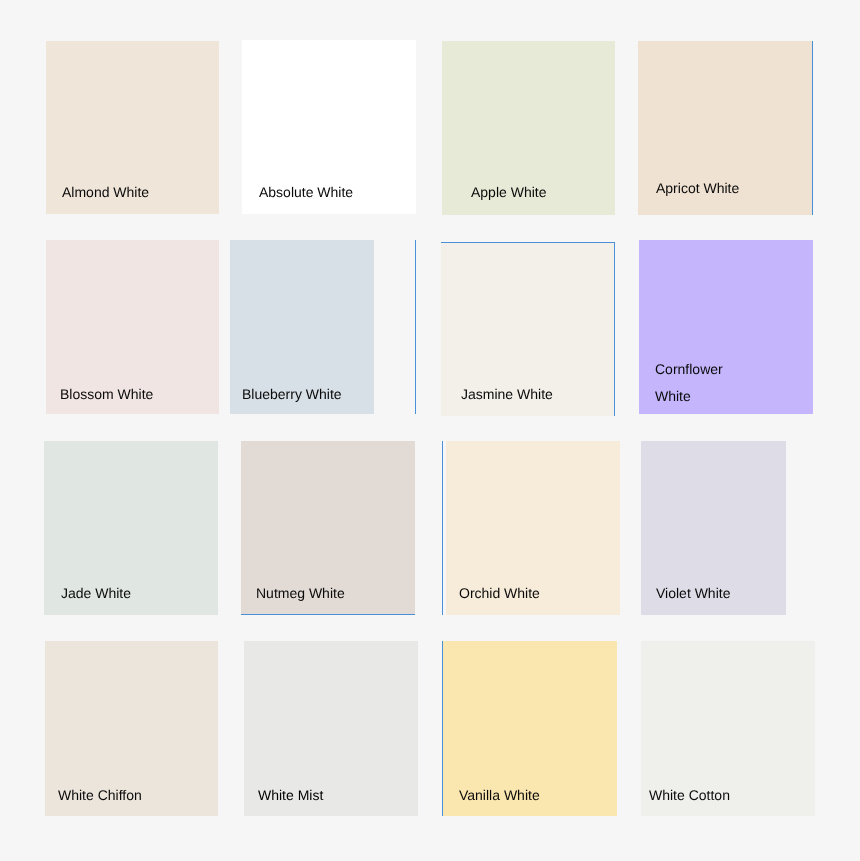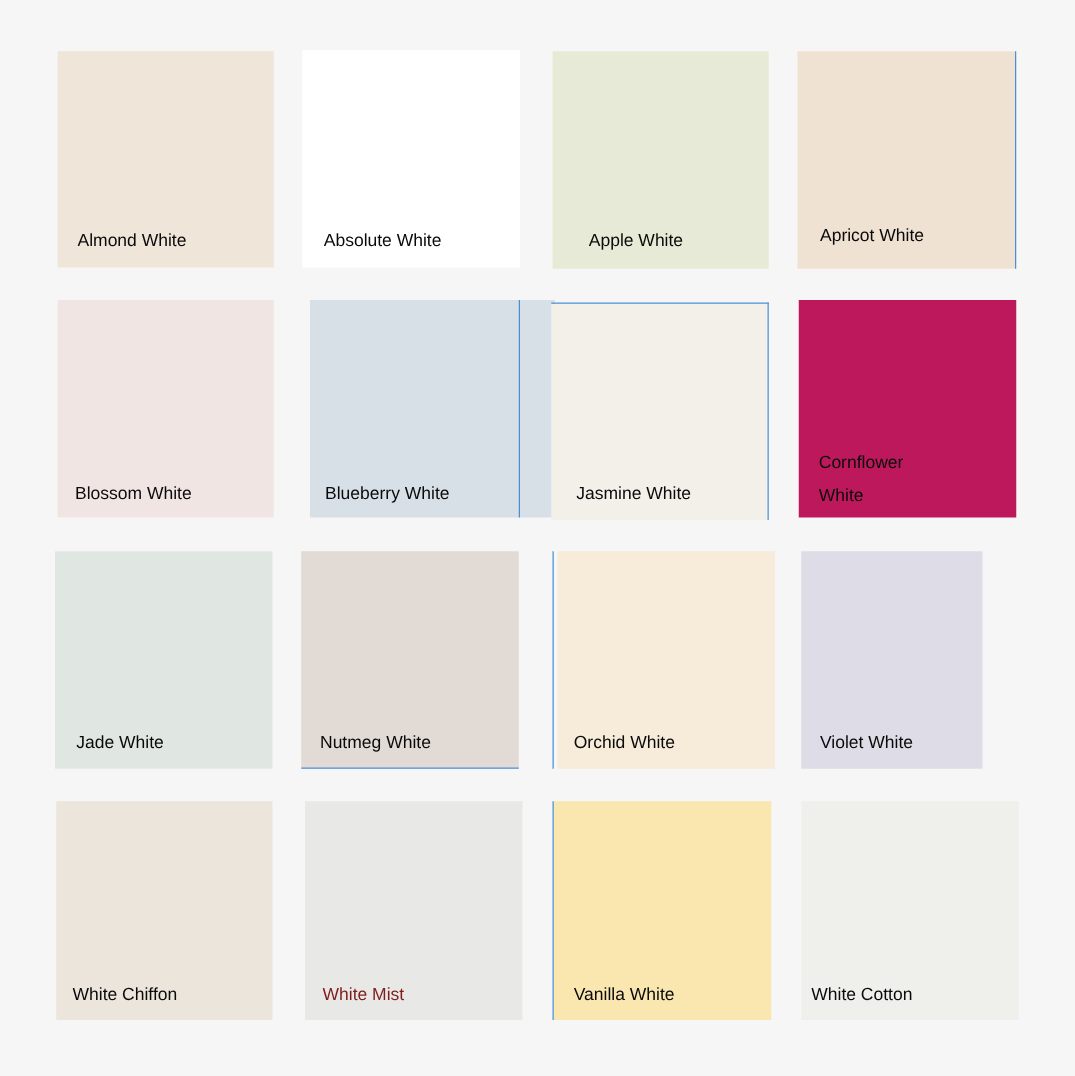--- a/index.html
+++ b/index.html
@@ -58,29 +58,29 @@
   </div>
 
   <div class="swatch" style="left: 637.8px; top: 40.8px; width: 174.575px; height: 173.8px; background: rgb(239, 226, 210);">
     <div class="swatch-label" style="left: 18px; bottom: 12.3px; color: rgb(10, 10, 10);">Apricot White</div>
   </div>
 
   <div class="swatch" style="left: 46px; top: 239.6px; width: 172.6px; height: 174.4px; background: rgb(241, 229, 227);">
     <div class="swatch-label" style="left: 13.9px; bottom: 6.3px; color: rgb(10, 10, 10);">Blossom White</div>
   </div>
 
-  <div class="swatch" style="left: 248px; top: 239.9px; width: 196px; height: 174px; background: rgb(215, 223, 231);">
+  <div class="swatch" style="left: 230px; top: 239.9px; width: 144px; height: 174px; background: rgb(215, 223, 231);">
     <div class="swatch-label" style="left: 11.7px; bottom: 6.3px; color: rgb(10, 10, 10);">Blueberry White</div>
   </div>
 
   <div class="swatch" style="left: 441.4px; top: 242.95px; width: 173.075px; height: 173.45px; background: rgb(243, 239, 233);">
     <div class="swatch-label" style="left: 19.6px; bottom: 8.1px; color: rgb(10, 10, 10);">Jasmine White</div>
   </div>
 
-  <div class="swatch" style="left: 639px; top: 239.8px; width: 174.2px; height: 174px; background: #be185d;">
+  <div class="swatch" style="left: 639px; top: 239.8px; width: 174.2px; height: 174px; background: #c4b5fd;">
     <div class="swatch-label" style="left: 15.6px; bottom: 4px; color: rgb(10, 10, 10);">Cornflower
 White</div>
   </div>
 
   <div class="swatch" style="left: 44px; top: 441.3px; width: 173.9px; height: 174px; background: rgb(224, 231, 227);">
     <div class="swatch-label" style="left: 16.8px; bottom: 7.9px; color: rgb(10, 10, 10);">Jade White</div>
   </div>
 
   <div class="swatch" style="left: 240.9px; top: 441.3px; width: 173.8px; height: 173.525px; background: rgb(226, 218, 213);">
     <div class="swatch-label" style="left: 14.8px; bottom: 7.65px; color: rgb(10, 10, 10);">Nutmeg White</div>
@@ -92,21 +92,21 @@
 
   <div class="swatch" style="left: 641.1px; top: 441.3px; width: 145px; height: 174px; background: rgb(222, 220, 231);">
     <div class="swatch-label" style="left: 15.1px; bottom: 7.9px; color: rgb(10, 10, 10);">Violet White</div>
   </div>
 
   <div class="swatch" style="left: 45px; top: 641.4px; width: 172.8px; height: 174.4px; background: rgb(236, 229, 220);">
     <div class="swatch-label" style="left: 13.2px; bottom: 6.7px; color: rgb(10, 10, 10);">White Chiffon</div>
   </div>
 
   <div class="swatch" style="left: 244.2px; top: 641.4px; width: 173.5px; height: 174.4px; background: rgb(232, 232, 231);">
-    <div class="swatch-label" style="left: 13.4px; bottom: 6.7px; color: #7f1d1d; margin-top: 32px;">White Mist</div>
+    <div class="swatch-label" style="left: 13.4px; bottom: 6.7px; color: #000000; margin-top: 32px;">White Mist</div>
   </div>
 
   <div class="swatch" style="left: 442.95px; top: 641.4px; width: 173.75px; height: 174.4px; background: rgb(250, 231, 176);">
     <div class="swatch-label" style="left: 15.95px; bottom: 6.7px; color: rgb(10, 10, 10); text-align: center;">Vanilla White</div>
   </div>
 
   <div class="swatch" style="left: 640.6px; top: 641.4px; width: 174.2px; height: 174.4px; background: rgb(239, 240, 236);">
     <div class="swatch-label" style="left: 8.6px; bottom: 6.7px; color: rgb(10, 10, 10);">White Cotton</div>
   </div>
 

